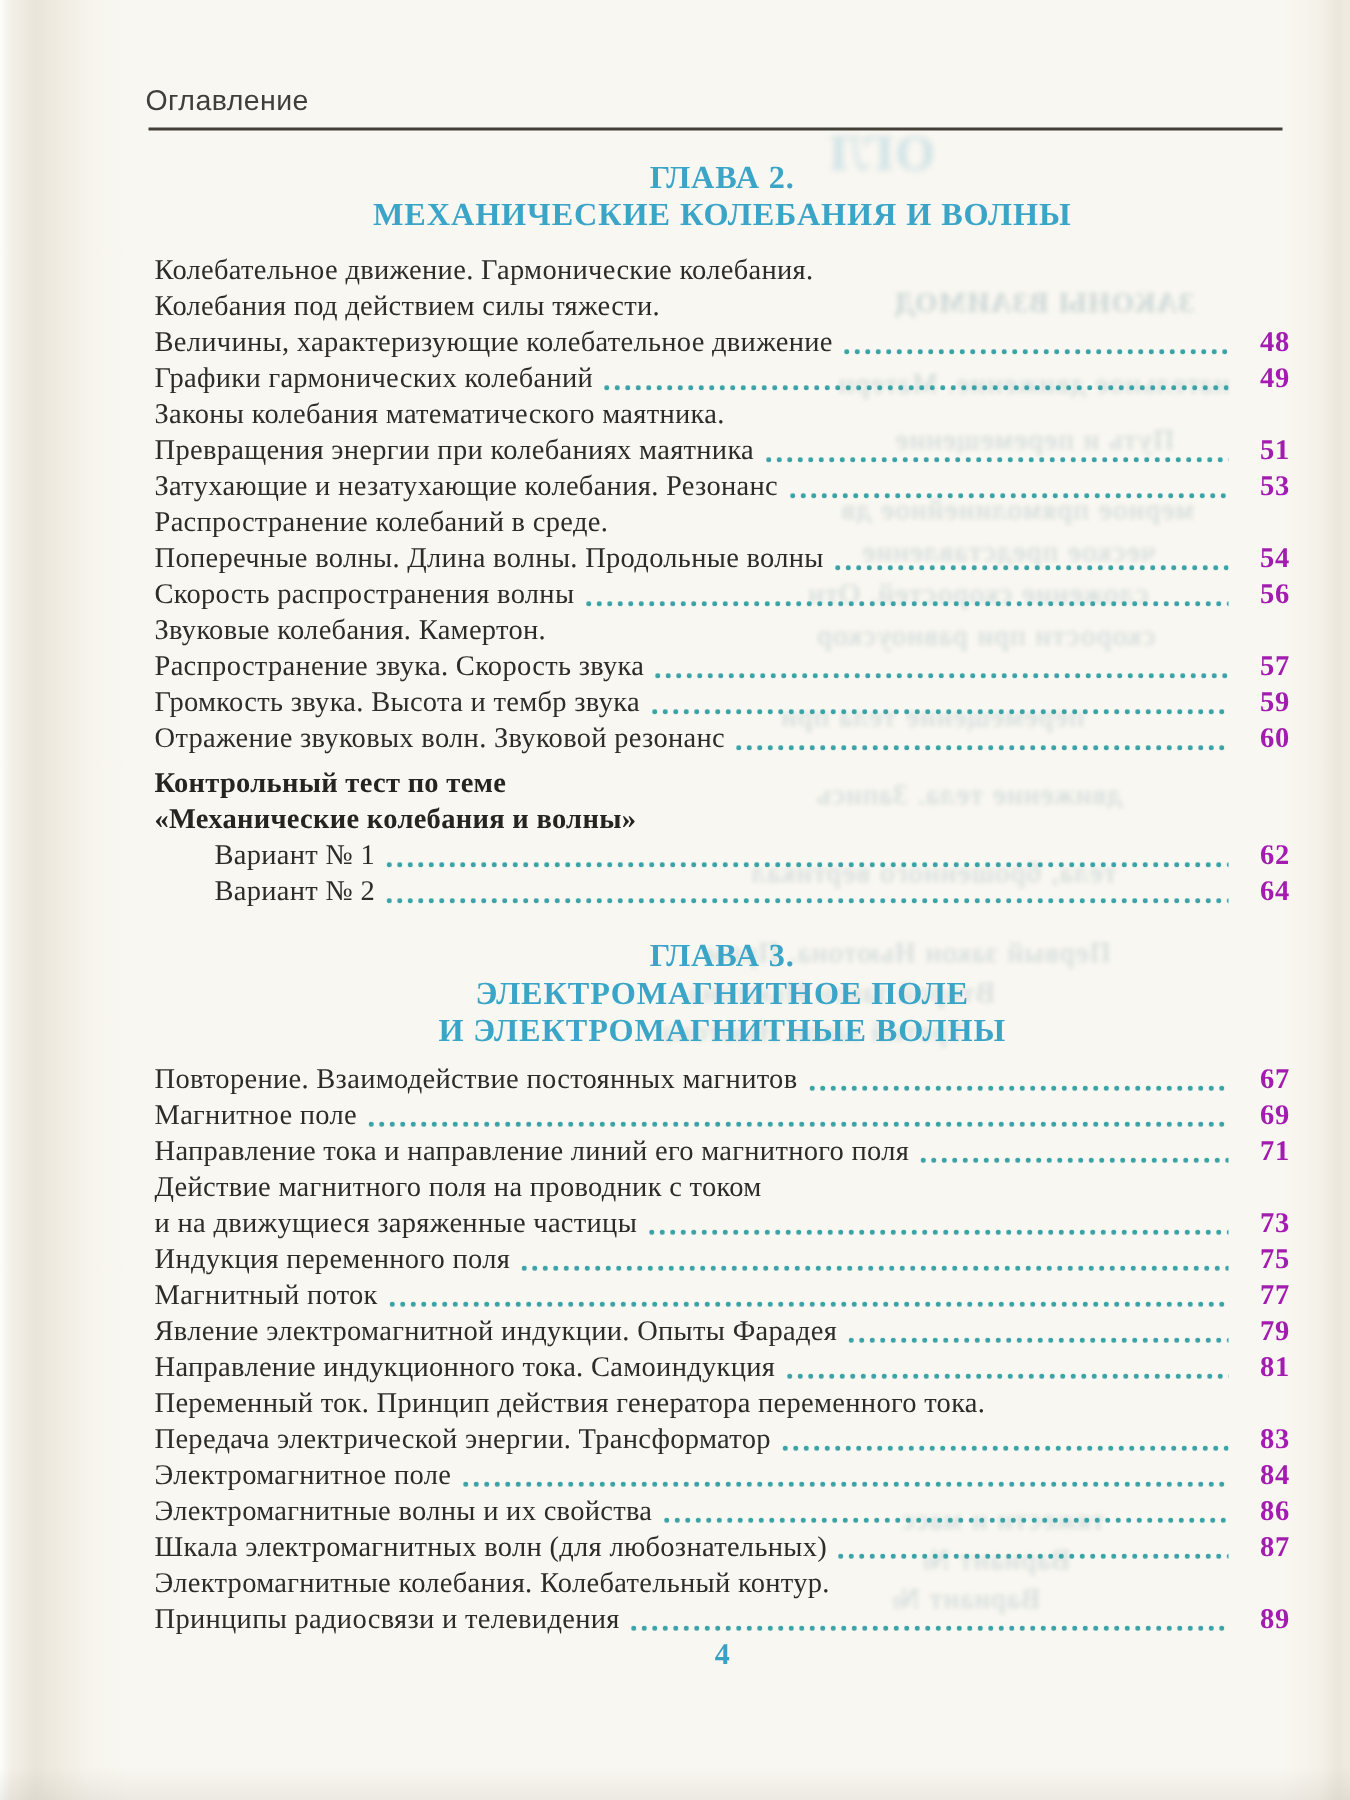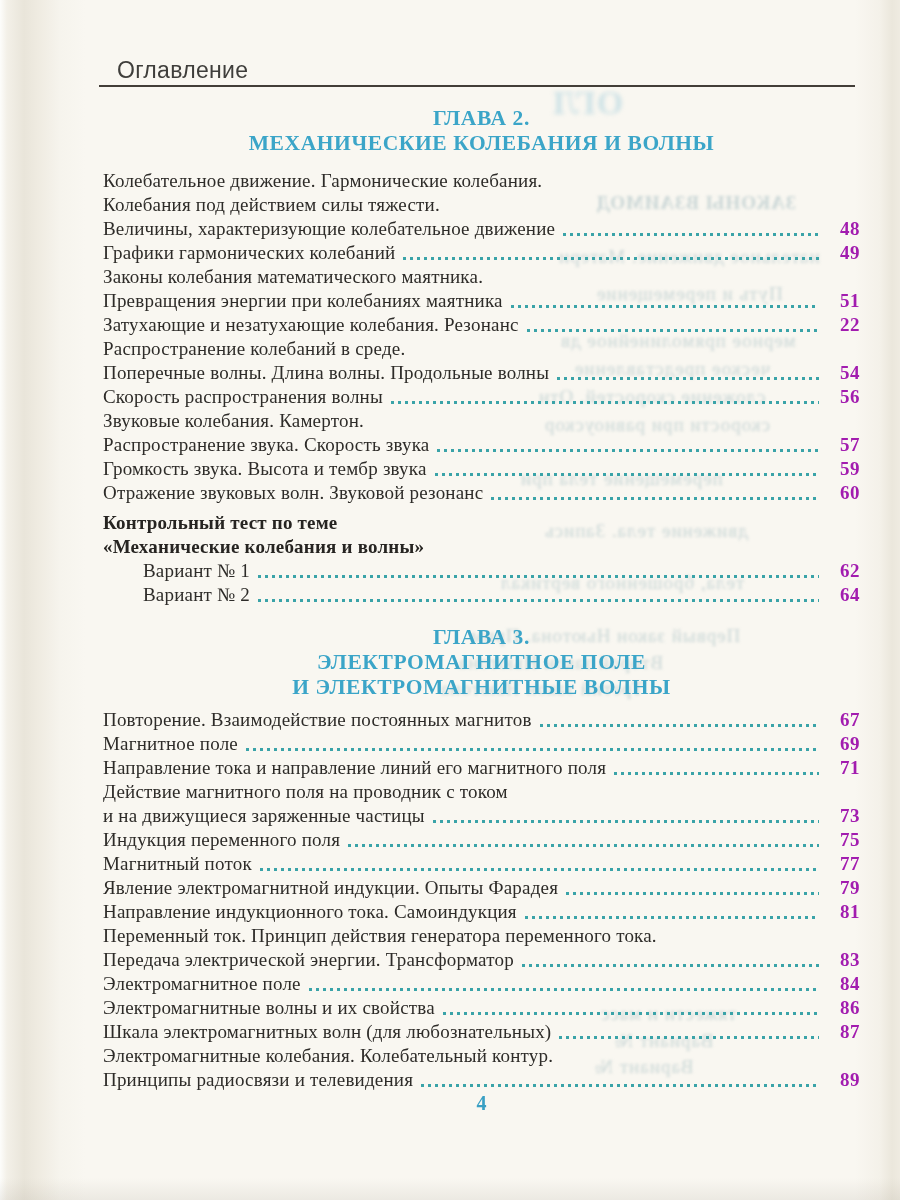--- a/index.html
+++ b/index.html
@@ -29,23 +29,23 @@
     filter: blur(1.7px);
     color: rgba(92, 138, 152, 0.30);
     white-space: nowrap;
     letter-spacing: 1px;
   }
   .ghost.big { color: rgba(120, 185, 210, 0.33); filter: blur(2.2px); }
 
   .content { position: absolute; inset: 0; z-index: 1; }
 
   .running-header {
-    position: absolute; left: 117px; top: 57px;
+    position: absolute; left: 97px; top: 57px;
     font-family: "Liberation Sans", sans-serif;
-    font-size: 23px; color: #3f3e3b; letter-spacing: 0.3px;
+    font-size: 19px; color: #3f3e3b; letter-spacing: 0.3px;
   }
   .header-rule {
     position: absolute; left: 99px; top: 85px;
     width: 756px; height: 2px; background: #433e38;
   }
 
   .toc {
     position: absolute; left: 103px; top: 106px; width: 757px;
     font-size: 19px; color: #2e2c29; letter-spacing: 0.2px;
   }
@@ -152,21 +152,21 @@
             <span class="toc-title">Законы колебания математического маятника.</span>
           </div>
           <div class="toc-row">
             <span class="toc-title">Превращения энергии при колебаниях маятника</span>
             <span class="leader"></span>
             <span class="toc-page">51</span>
           </div>
           <div class="toc-row">
             <span class="toc-title">Затухающие и незатухающие колебания. Резонанс</span>
             <span class="leader"></span>
-            <span class="toc-page">22</span>
+            <span class="toc-page">53</span>
           </div>
           <div class="toc-row">
             <span class="toc-title">Распространение колебаний в среде.</span>
           </div>
           <div class="toc-row">
             <span class="toc-title">Поперечные волны. Длина волны. Продольные волны</span>
             <span class="leader"></span>
             <span class="toc-page">54</span>
           </div>
           <div class="toc-row">

